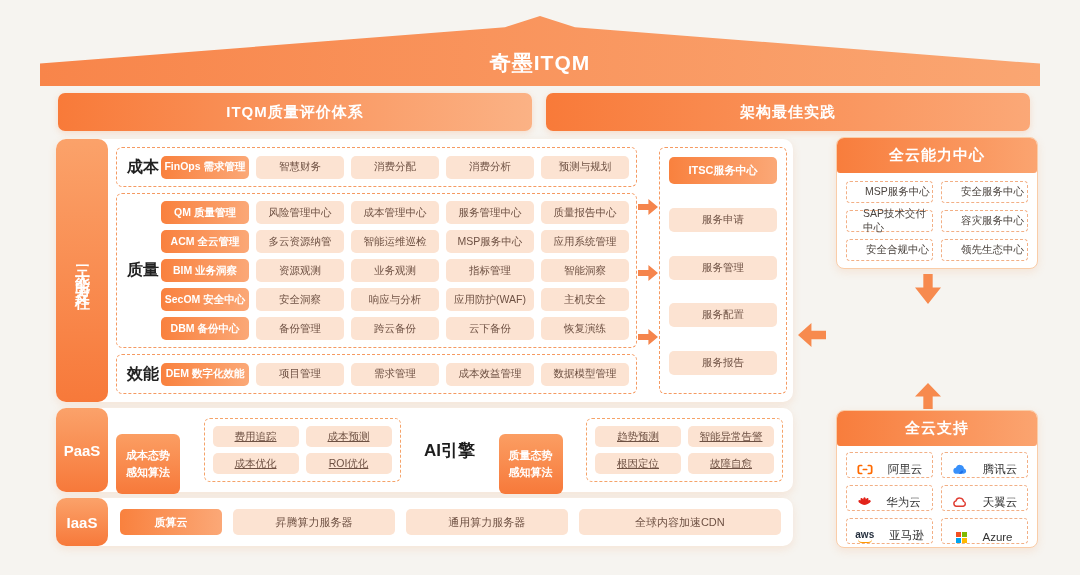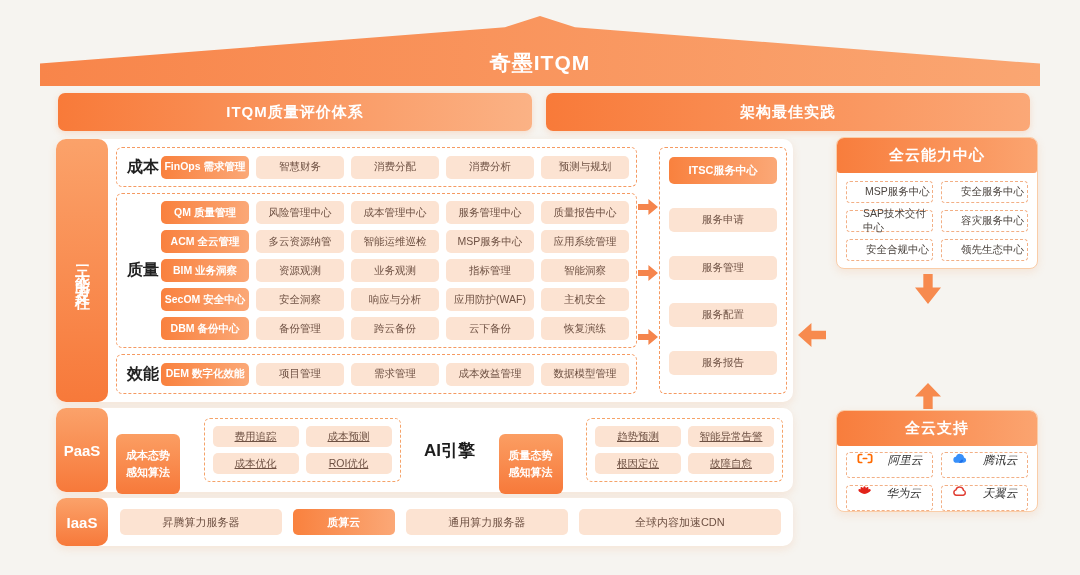--- a/index.html
+++ b/index.html
@@ -93,36 +93,36 @@
   .iaas-pill{height:26px;font-size:11px;}
   .iaas-lead{flex:0 0 102px;}
   .iaas-b{flex:1;}
   .iaas-cdn{flex:1.25;}
   
   .card{
     position:absolute;left:836px;width:202px;background:#fff;border-radius:8px;
     border:1px solid #FACDA8;box-shadow:0 3px 8px rgba(240,150,90,.16);overflow:hidden;
   }
   .card-cap{top:137px;height:132px;}
-  .card-sup{top:410px;height:102px;}
+  .card-sup{top:410px;height:138px;}
   .card-header{
     height:35px;background:linear-gradient(90deg,#F87D3C,#FBA470);
     color:#fff;font-weight:700;font-size:15px;letter-spacing:1px;
     display:flex;align-items:center;justify-content:center;border-radius:0 0 3px 3px;
   }
   .card-body{padding:8px 9px;display:grid;grid-template-columns:1fr 1fr;gap:7px 8px;}
   .card-sup .card-body{padding:6px 9px;}
   .cap-item{
     border:1px dashed #F2AF85;border-radius:4px;height:22px;
     display:flex;align-items:center;justify-content:center;font-size:10.5px;color:#4B443F;padding-left:16px;
   }
   .sup-item{
     border:1px dashed #F2AF85;border-radius:4px;height:26px;
-    display:flex;align-items:flex-start;justify-content:center;gap:15px;
-    font-size:11.5px;color:#333;font-weight:500;font-style:italic;
+    display:flex;align-items:flex-end;justify-content:center;gap:15px;
+    font-size:11.5px;color:#333;font-weight:500;
   }
   
   .team{
     position:absolute;left:838px;top:310px;width:200px;height:72px;
     background:#FCE5D5;border-radius:8px;
     display:flex;align-items:center;justify-content:center;gap:9px;
     box-shadow:0 3px 8px rgba(240,150,90,.14);
   }
   .team-title{font-size:17px;font-weight:700;color:#F55A22;letter-spacing:1px;}
   
@@ -268,22 +268,22 @@
         <div class="pill pill-light algo-pill">故障自愈</div>
       </div>
     </div>
   </div>
 
   <div class="panel panel-iaas">
     <div class="strip">
       <span>IaaS</span>
     </div>
     <div class="iaas-content">
+      <div class="pill pill-filled iaas-pill iaas-lead">质算云</div>
       <div class="pill pill-light iaas-pill iaas-b">昇腾算力服务器</div>
-      <div class="pill pill-filled iaas-pill iaas-lead">质算云</div>
       <div class="pill pill-light iaas-pill iaas-b">通用算力服务器</div>
       <div class="pill pill-light iaas-pill iaas-cdn">全球内容加速CDN</div>
     </div>
   </div>
 
   <div class="card card-cap">
     <div class="card-header">全云能力中心</div>
     <div class="card-body">
       <div class="cap-item">MSP服务中心</div>
       <div class="cap-item">安全服务中心</div>

